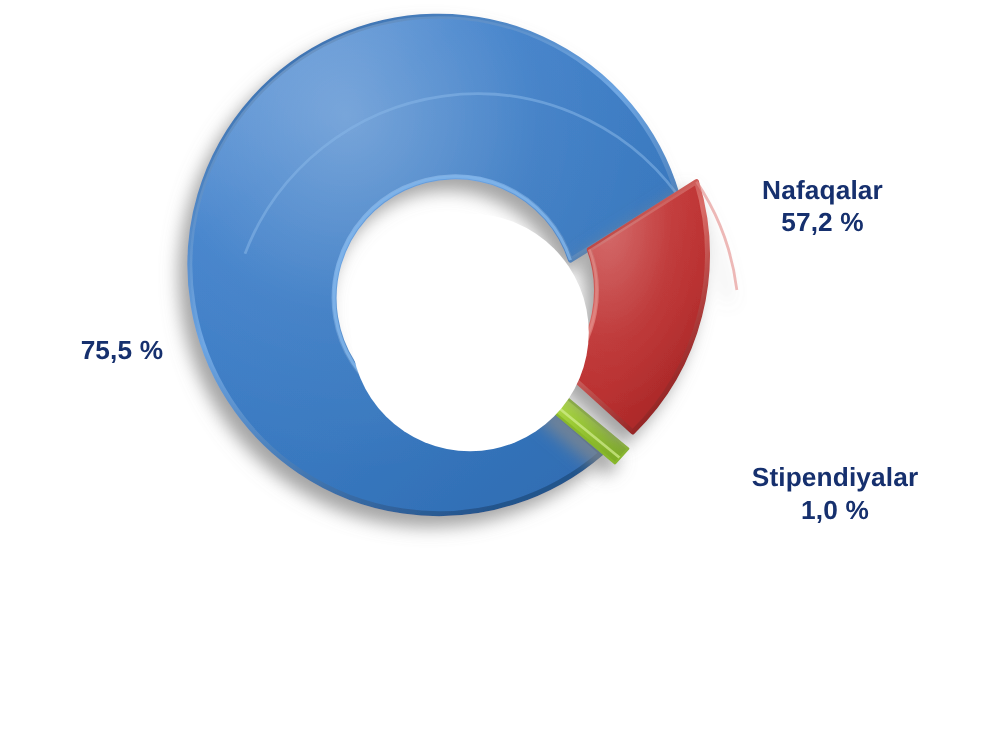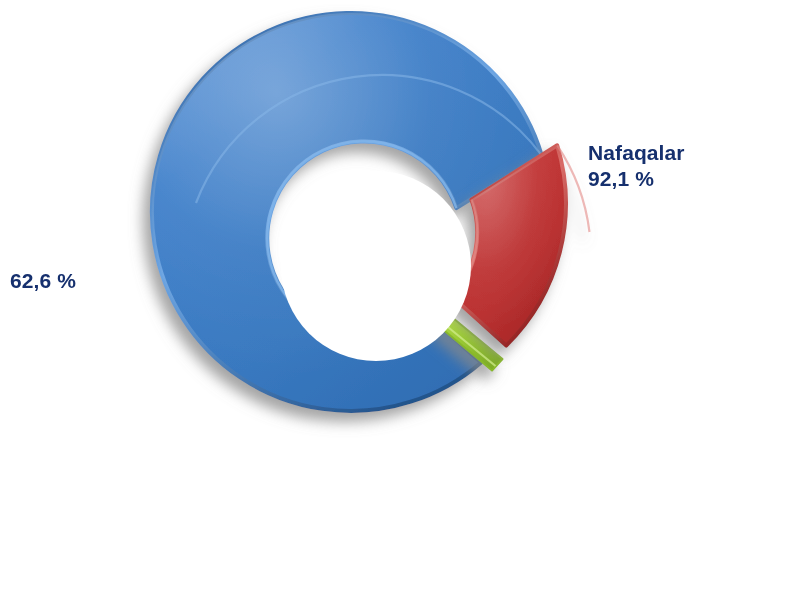--- a/index.html
+++ b/index.html
@@ -26,20 +26,21 @@
     height: 599px;
     display: block;
   }
   .chart-label {
     position: absolute;
     color: #16306e;
     font-family: "Liberation Sans", sans-serif;
     font-weight: bold;
     font-size: 21px;
     line-height: 26px;
+    text-align: center;
     white-space: nowrap;
     letter-spacing: 0.1px;
   }
   .chart-label .lbl-name { display: block; }
   .chart-label .lbl-value { display: block; }
 
   #label-pensiyalar {
     left: 10px;
     top: 268px;
     width: 175px;
@@ -159,22 +160,26 @@
           Z" fill="url(#glossRed)" stroke="none"></path>
       <path d="M 452.6 297.0 A 97 97 0 0 0 471.4 199.6" fill="none" stroke="#e08a86" stroke-width="2.2" opacity="0.75"></path>
       <path d="M 557.2 145.3 A 199 199 0 0 1 589.5 232.0" fill="none" stroke="#e28b87" stroke-width="2.2" opacity="0.6"></path>
     </g>
 
     <circle cx="376" cy="266" r="95" fill="#ffffff"></circle>
     <circle cx="376" cy="266" r="95" fill="url(#holeShade)"></circle>
   </svg>
 
   <div class="chart-label" id="label-pensiyalar">
-    <span class="lbl-value">62,6 %</span>
+    <span class="lbl-value">75,5 %</span>
   </div>
 
   <div class="chart-label" id="label-nafaqalar">
     <span class="lbl-name">Nafaqalar</span>
-    <span class="lbl-value">92,1 %</span>
+    <span class="lbl-value">57,2 %</span>
   </div>
 
+  <div class="chart-label" id="label-stipendiyalar">
+    <span class="lbl-name">Stipendiyalar</span>
+    <span class="lbl-value">1,0 %</span>
+  </div>
 
 </div>
 
 </body></html>

